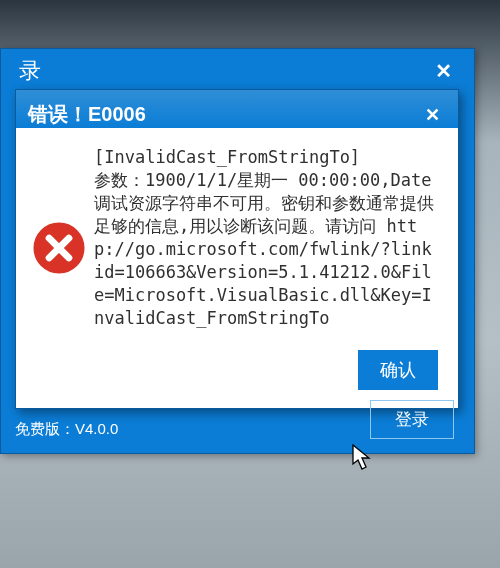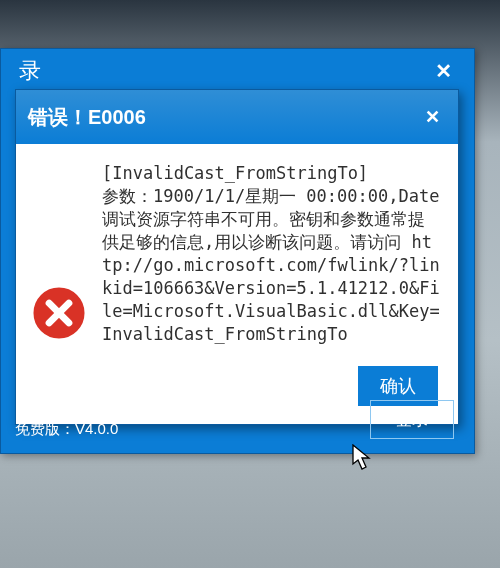--- a/index.html
+++ b/index.html
@@ -45,41 +45,41 @@
     .inner-dialog {
       position: absolute;
       left: 14px;
       top: -4px;
       width: 444px;
       background: #ffffff;
       border: 1px solid #0a5a9e;
       box-shadow: 3px 4px 10px rgba(0,0,0,0.4);
     }
     .inner-titlebar {
-      height: 54px;
+      height: 38px;
       background: linear-gradient(180deg, #2f8ed6 0%, #0b7dd6 100%);
       display: flex;
-      align-items: center;
+      align-items: flex-end;
       justify-content: space-between;
       padding: 0 12px;
       color: #ffffff;
       font-size: 20px;
       font-weight: bold;
     }
     .inner-close {
       font-size: 18px;
       font-weight: bold;
       padding: 2px 6px;
       cursor: pointer;
     }
     .inner-content {
       display: flex;
-      align-items: flex-end;
+      align-items: center;
       padding: 18px 18px 14px 14px;
-      gap: 14px;
+      gap: 6px;
     }
     .err-icon svg { width: 58px; height: 58px; margin-top: 24px; }
     .err-text {
       flex: 1;
       color: #303030;
       font-size: 17px;
       line-height: 1.35;
       font-family: "SimSun", monospace;
       word-break: break-all;
       white-space: pre-wrap;

